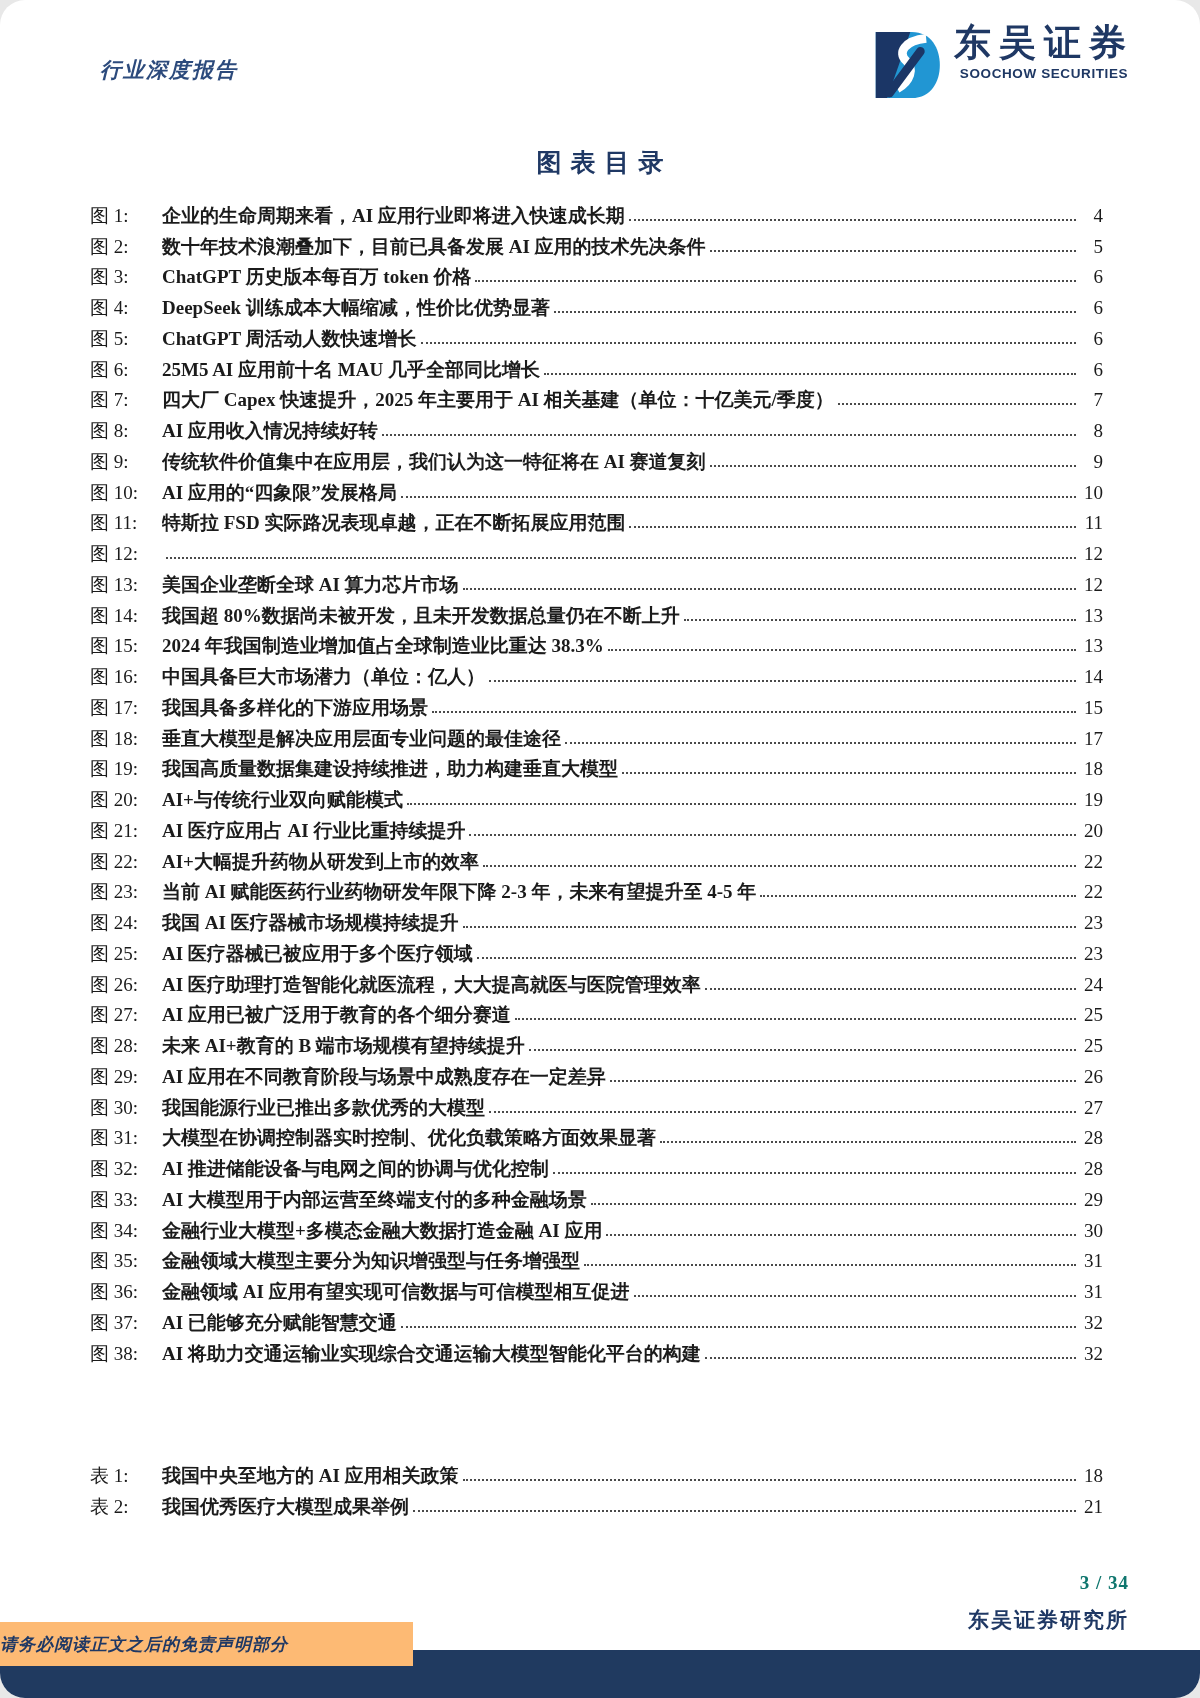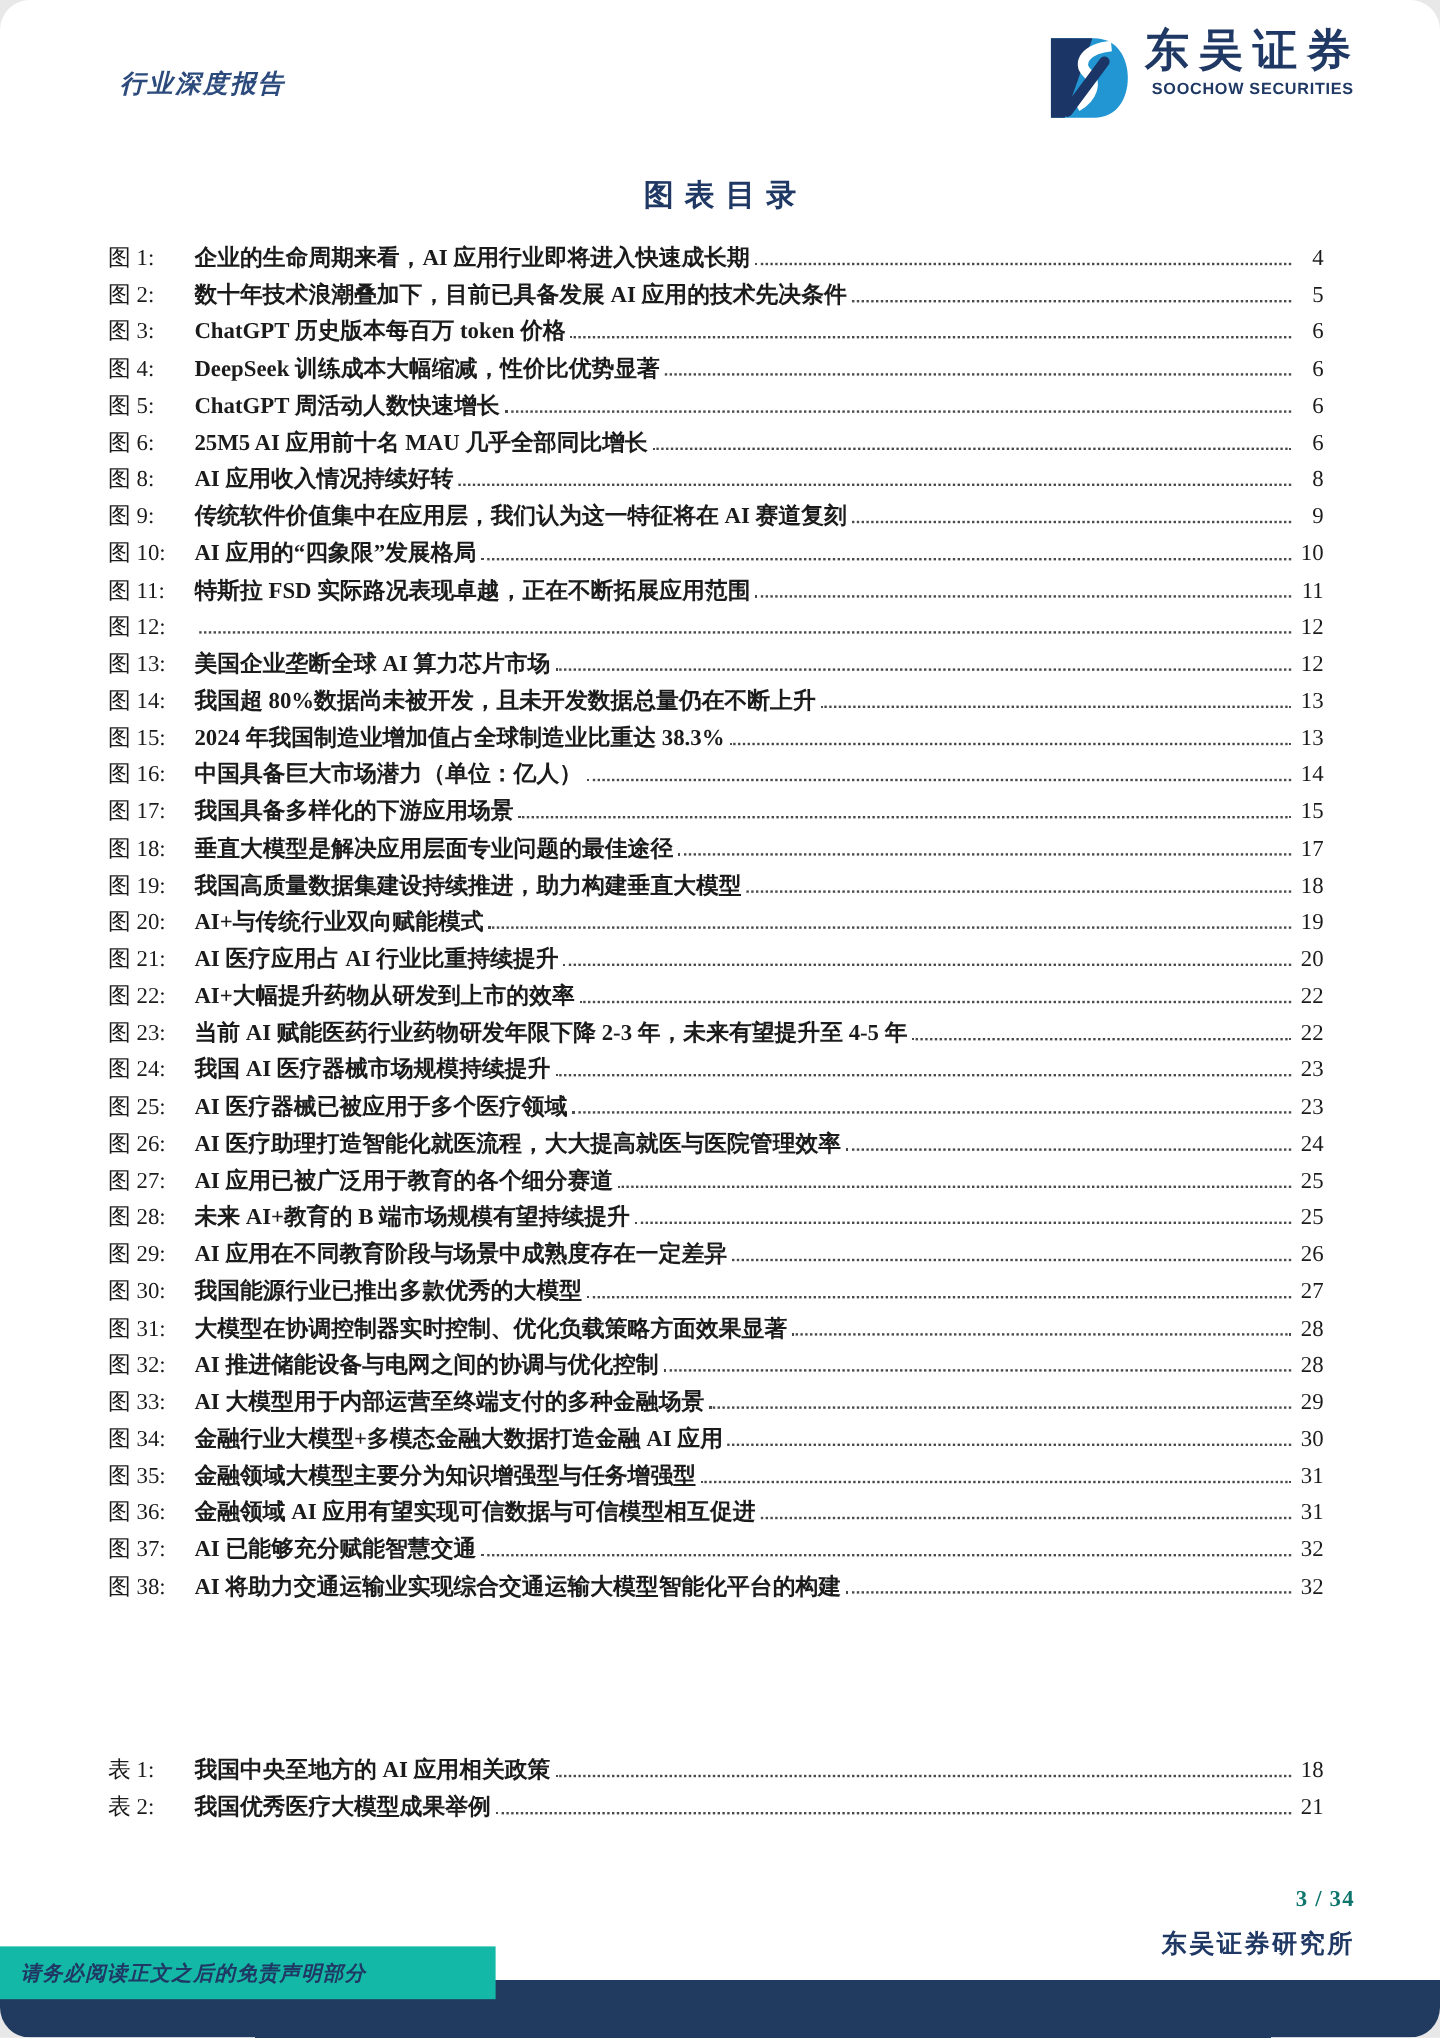--- a/index.html
+++ b/index.html
@@ -79,23 +79,23 @@
   .footer-org{
     position:absolute;top:1606px;right:71px;
     font-size:21px;font-weight:bold;color:#1f3864;letter-spacing:2px;
   }
   .bottom-bar{
     position:absolute;left:0;top:1650px;width:100%;height:48px;
     background:#203a60;z-index:1;
   }
   .disclaimer-box{
     position:absolute;left:0;top:1622px;width:413px;height:44px;
-    background:#14b8a6;z-index:2;
+    background:#fdba74;z-index:2;
     display:flex;align-items:center;
-    padding-left:17px;box-sizing:border-box;
+    box-sizing:border-box;
   }
   .disclaimer-text{
     font-size:17px;font-weight:bold;font-style:italic;
     color:#1f3864;letter-spacing:1px;white-space:nowrap;
   }
 </style>
 </head>
 <body>
 
 <div class="page">
@@ -153,20 +153,26 @@
     <a class="toc-page" href="#">6</a>
   </div>
 
   <div class="toc-row">
     <span class="toc-label">图 6:</span>
     <a class="toc-title" href="#">25M5 AI 应用前十名 MAU 几乎全部同比增长</a>
     <span class="toc-dots"></span>
     <a class="toc-page" href="#">6</a>
   </div>
 
+  <div class="toc-row">
+    <span class="toc-label">图 7:</span>
+    <a class="toc-title" href="#">四大厂 Capex 快速提升，2025 年主要用于 AI 相关基建（单位：十亿美元/季度）</a>
+    <span class="toc-dots"></span>
+    <a class="toc-page" href="#">7</a>
+  </div>
 
   <div class="toc-row">
     <span class="toc-label">图 8:</span>
     <a class="toc-title" href="#">AI 应用收入情况持续好转</a>
     <span class="toc-dots"></span>
     <a class="toc-page" href="#">8</a>
   </div>
 
   <div class="toc-row">
     <span class="toc-label">图 9:</span>

